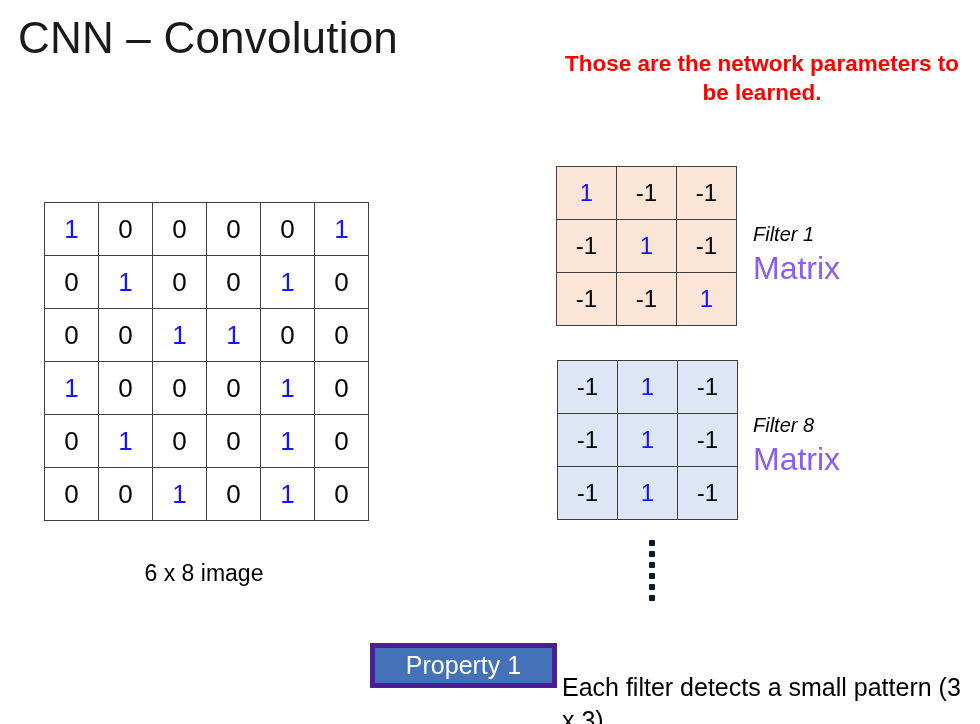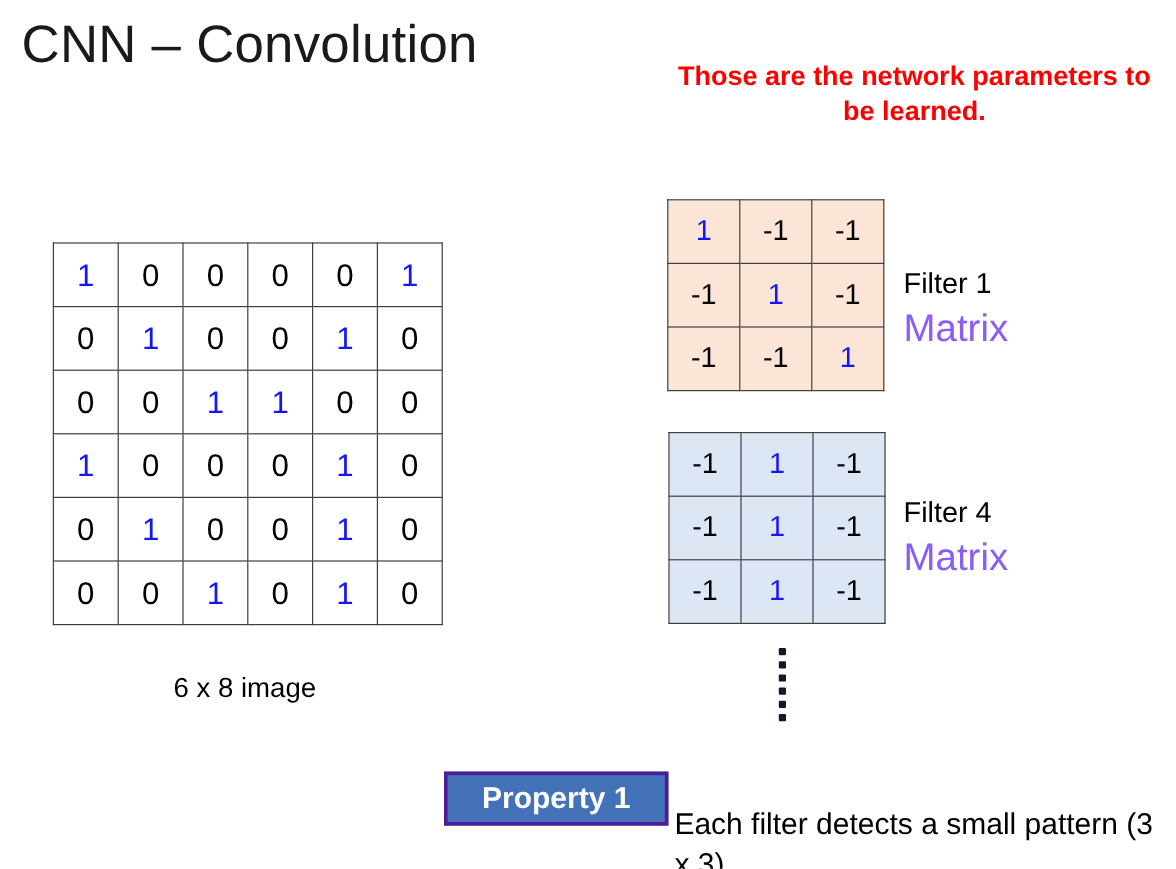--- a/index.html
+++ b/index.html
@@ -103,23 +103,24 @@
   }
 
   
   .filter-label-group {
     position: absolute;
     left: 753px;
   }
   #filter1-label-group { top: 222px; }
   #filter2-label-group { top: 413px; }
   .filter-name {
-    font-size: 24px;
+    font-size: 20px;
     color: #000000;
     line-height: 1.28;
+    font-style: italic;
   }
   .filter-kind {
     font-size: 32px;
     color: #8b5cf6;
     line-height: 1.28;
   }
 
   
   #filters-ellipsis {
     position: absolute;
@@ -139,28 +140,27 @@
   }
 
   
   #property-badge {
     position: absolute;
     left: 370px;
     top: 643px;
     width: 187px;
     height: 45px;
     background: #4472b8;
-    border: 3px solid #4c1d95;
+    border: 5px solid #4c1d95;
     box-sizing: border-box;
     color: #ffffff;
     font-size: 25px;
     display: flex;
     align-items: center;
     justify-content: center;
-    font-weight: bold;
   }
   #property-text {
     position: absolute;
     left: 562px;
     top: 625px;
     width: 416px;
     font-size: 25px;
     line-height: 1.32;
     color: #000000;
     margin-top: 46px;
@@ -267,21 +267,21 @@
       </tr>
       <tr>
         <td><span class="val-neg">-1</span></td>
         <td><span class="val-one">1</span></td>
         <td><span class="val-neg">-1</span></td>
       </tr>
     </tbody>
 </table>
 
 <div class="filter-label-group" id="filter2-label-group">
-  <div class="filter-name">Filter 4</div>
+  <div class="filter-name">Filter 8</div>
   <div class="filter-kind">Matrix</div>
 </div>
 
 <div id="filters-ellipsis">
     <span></span>
     <span></span>
     <span></span>
     <span></span>
     <span></span>
     <span></span>

